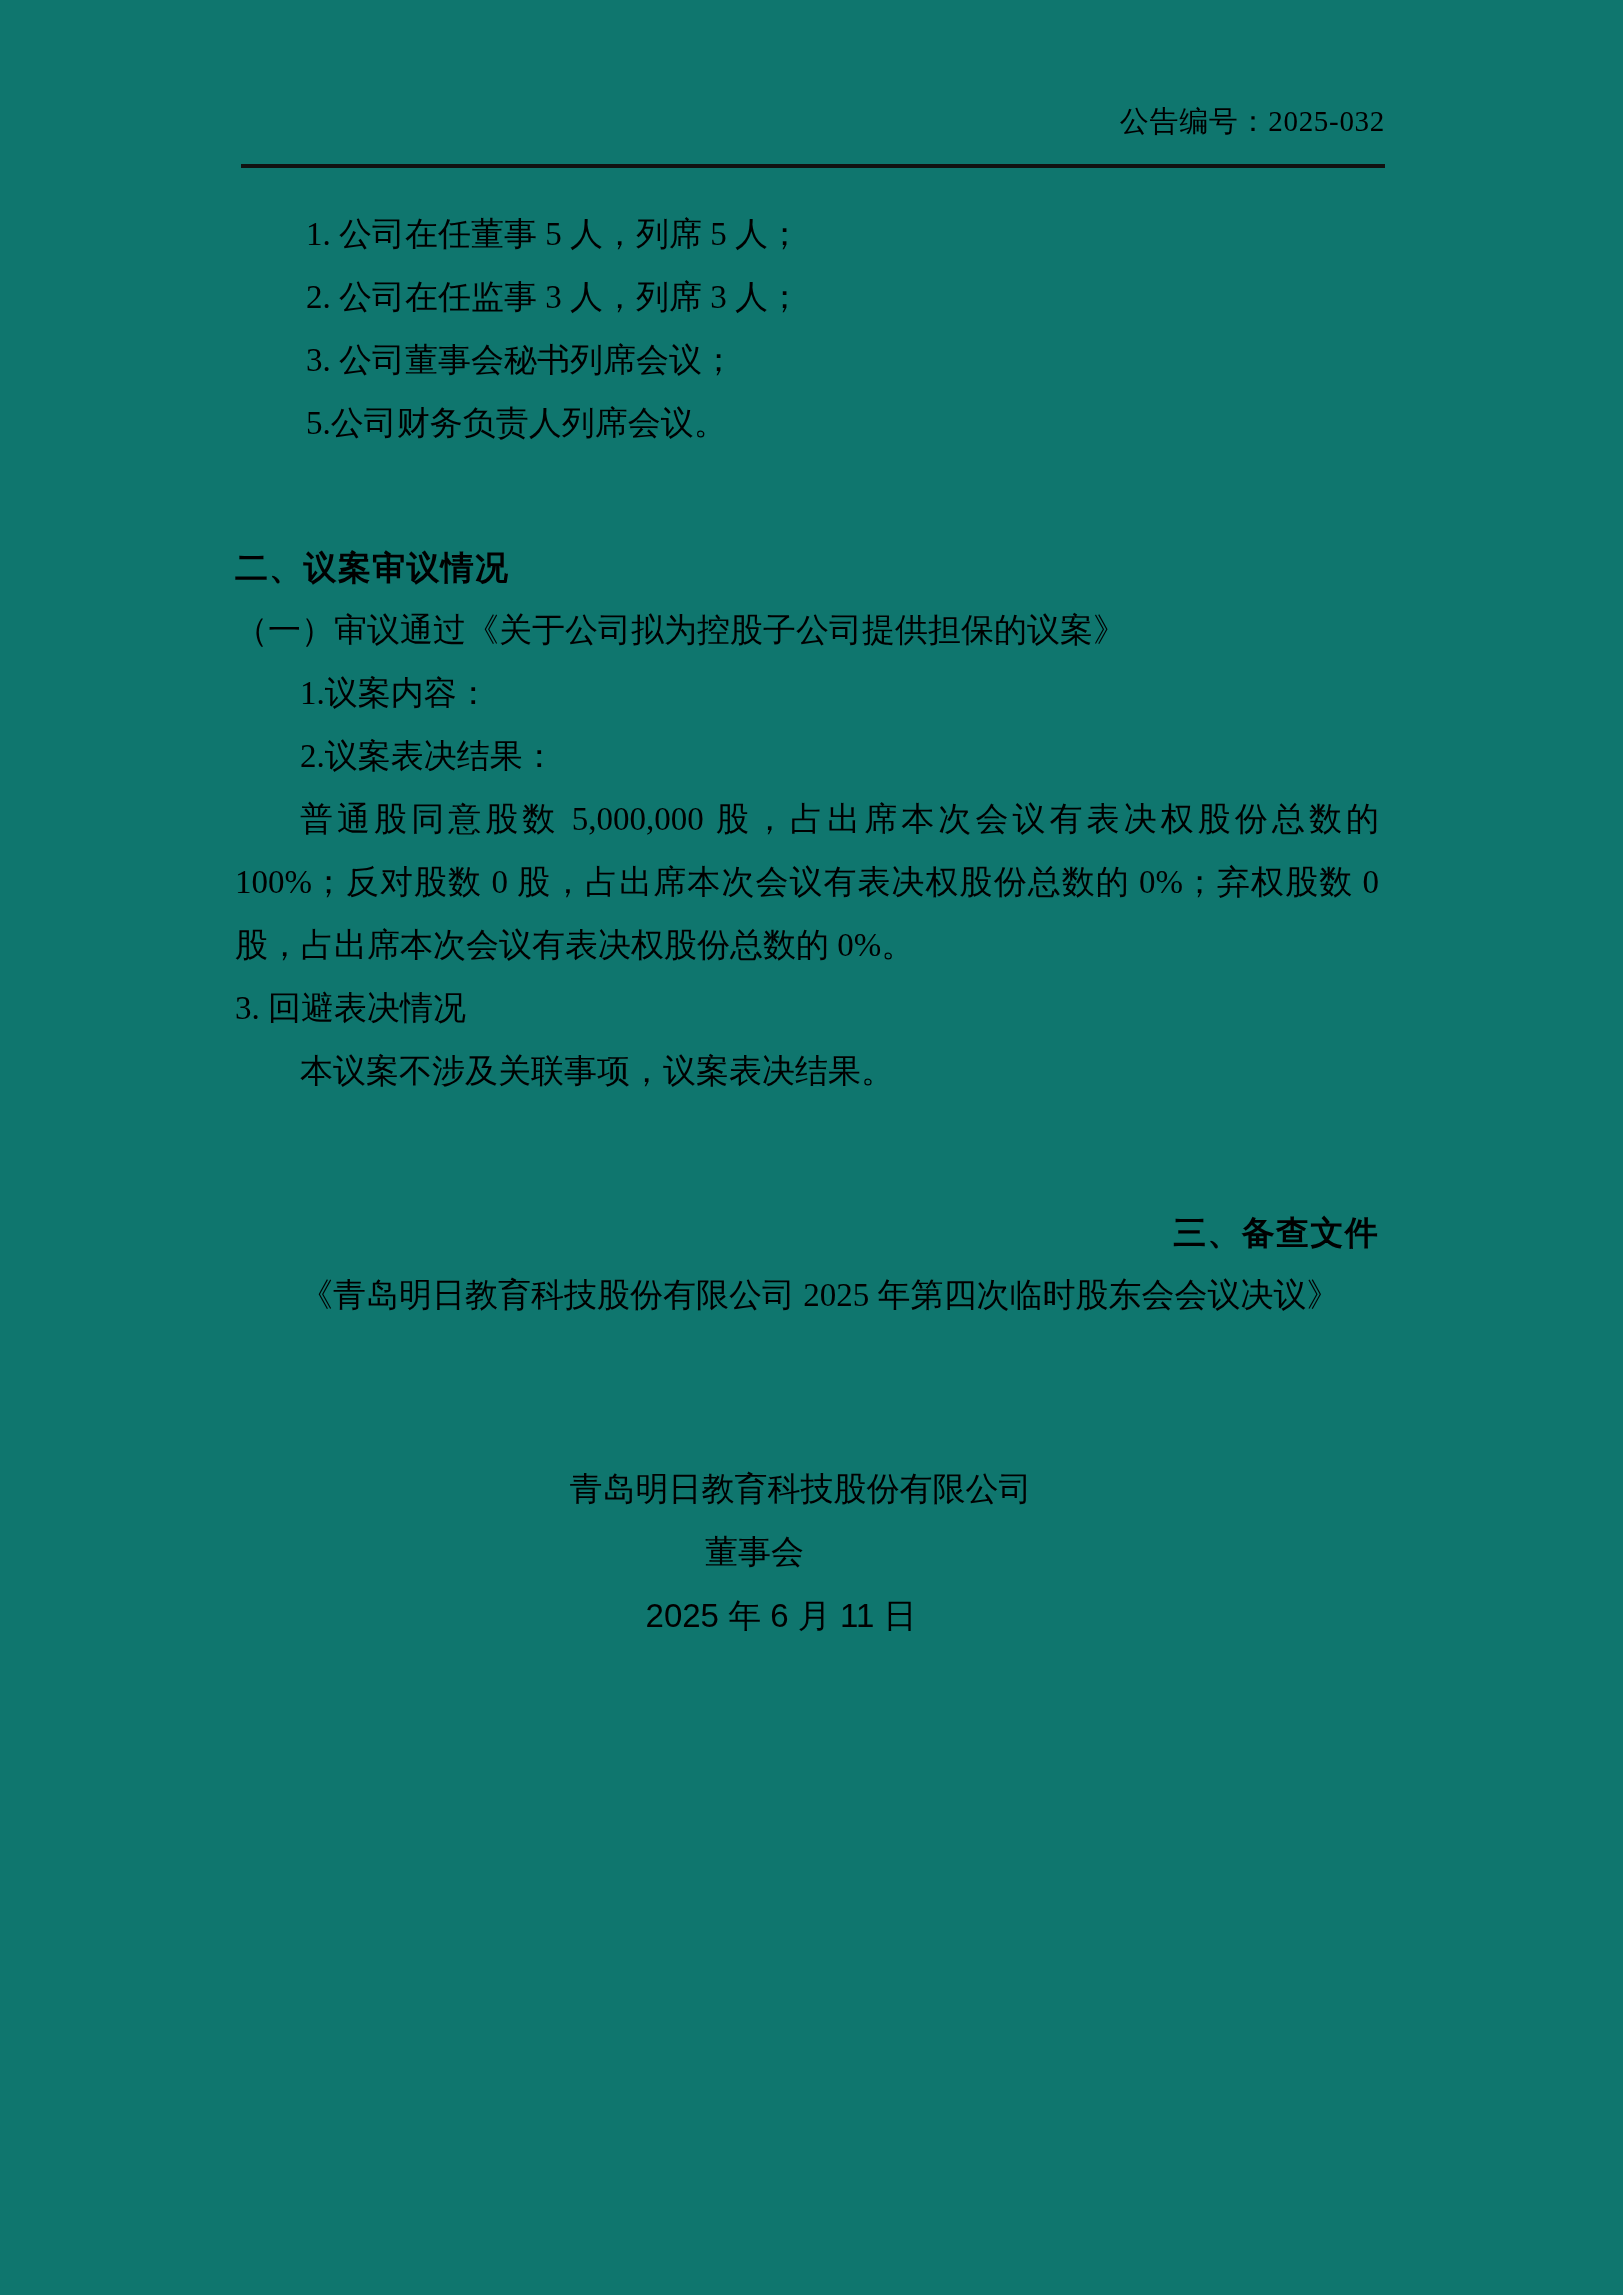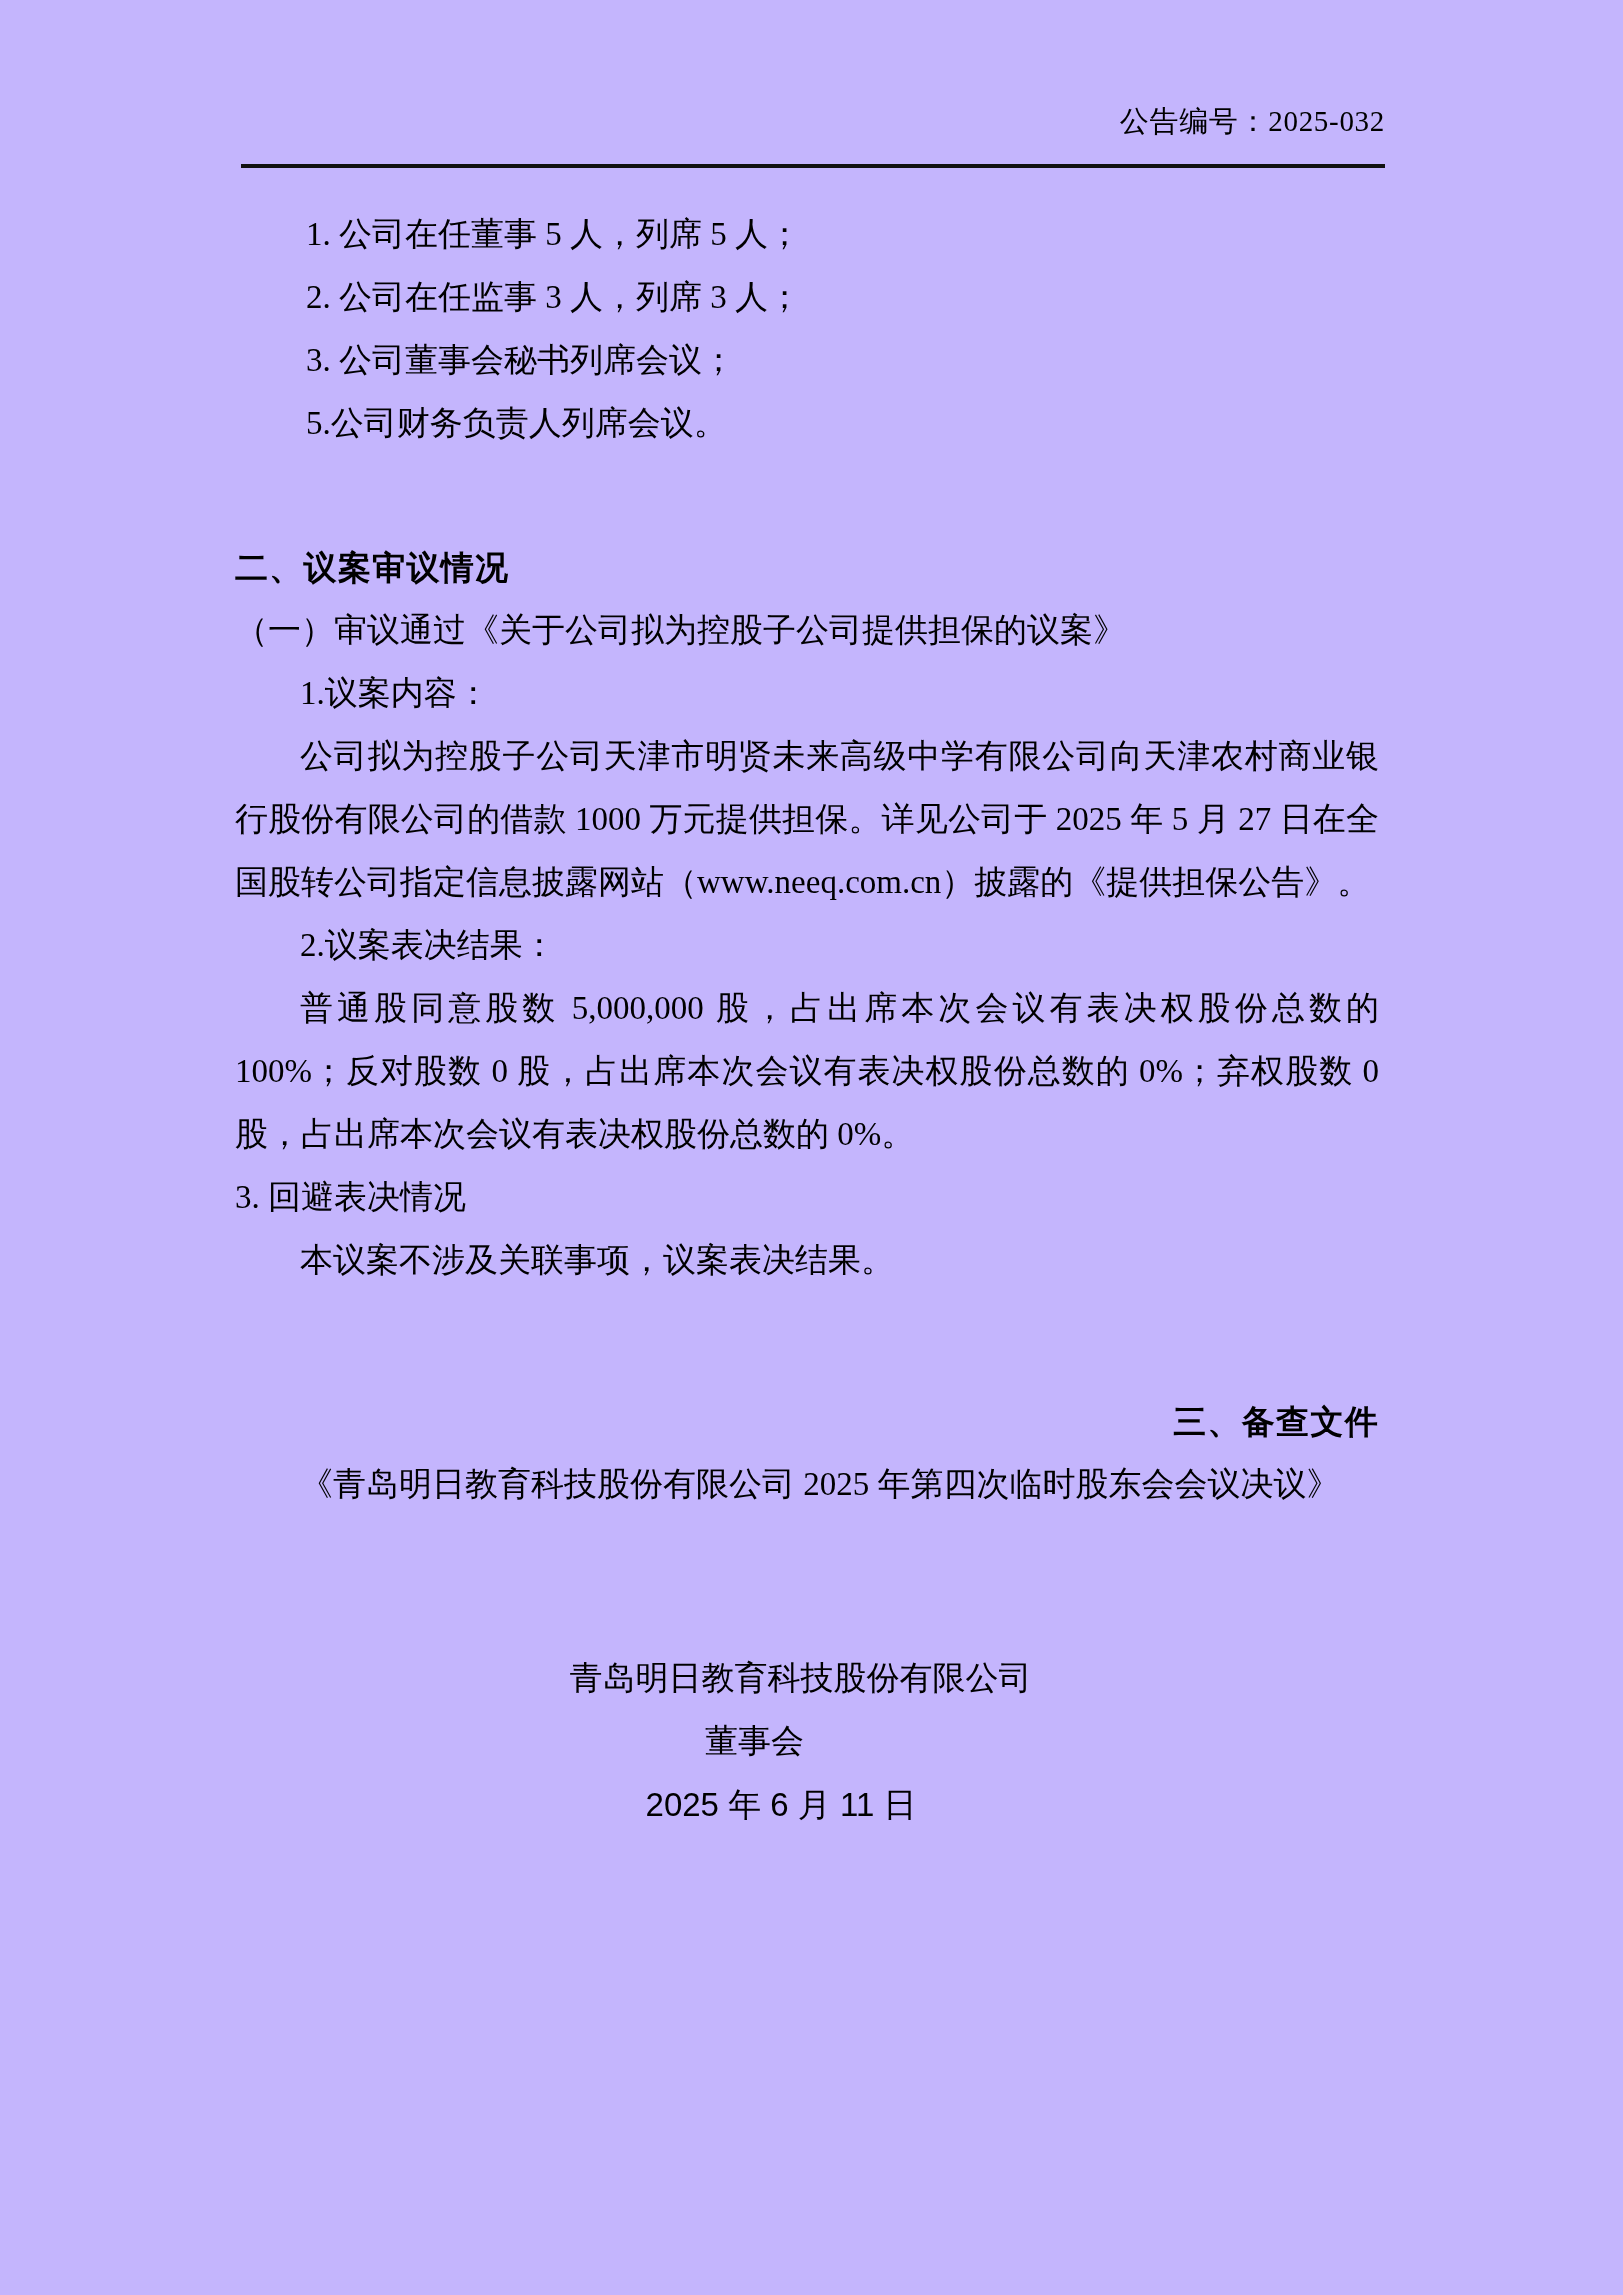--- a/index.html
+++ b/index.html
@@ -3,21 +3,21 @@
 <meta charset="utf-8">
 <style>
   html, body { margin: 0; padding: 0; background: #888; }
   * { box-sizing: border-box; }
 
   .page {
     position: relative;
     width: 1623px;
     height: 2295px;
     margin: 0 auto;
-    background: #c4b5fd;
+    background: #0f766e;
     color: #000000;
     font-family: "Liberation Serif", "DejaVu Serif", serif;
   }
 
   
   .header-row {
     position: absolute;
     top: 98px;
     left: 241px;
     width: 1144px;
@@ -99,21 +99,20 @@
     <p class="indent-num">2. 公司在任监事 3 人，列席 3 人；</p>
     <p class="indent-num">3. 公司董事会秘书列席会议；</p>
     <p class="indent-num">5.公司财务负责人列席会议。</p>
 
     <h2 class="section-heading mt-sec2">二、议案审议情况</h2>
 
     <p>（一）审议通过《关于公司拟为控股子公司提供担保的议案》</p>
 
     <p class="indent-2">1.议案内容：</p>
 
-    <p class="indent-2 just">公司拟为控股子公司天津市明贤未来高级中学有限公司向天津农村商业银行股份有限公司的借款 1000 万元提供担保。详见公司于 2025 年 5 月 27 日在全国股转公司指定信息披露网站（www.neeq.com.cn）披露的《提供担保公告》。</p>
 
     <p class="indent-2">2.议案表决结果：</p>
 
     <p class="indent-2 just">普通股同意股数 5,000,000 股，占出席本次会议有表决权股份总数的 100%；反对股数 0 股，占出席本次会议有表决权股份总数的 0%；弃权股数 0 股，占出席本次会议有表决权股份总数的 0%。</p>
 
     <p>3. 回避表决情况</p>
 
     <p class="indent-2">本议案不涉及关联事项，议案表决结果。</p>
 
     <h2 class="section-heading mt-sec3">三、备查文件</h2>

